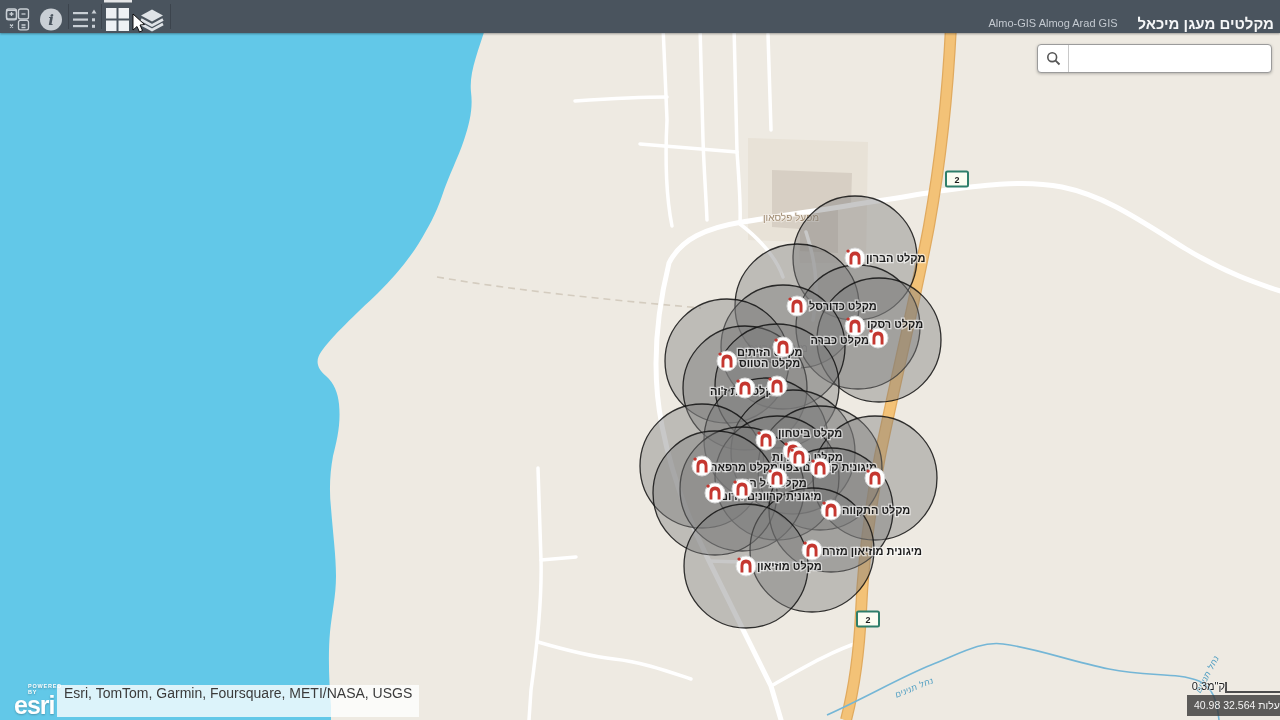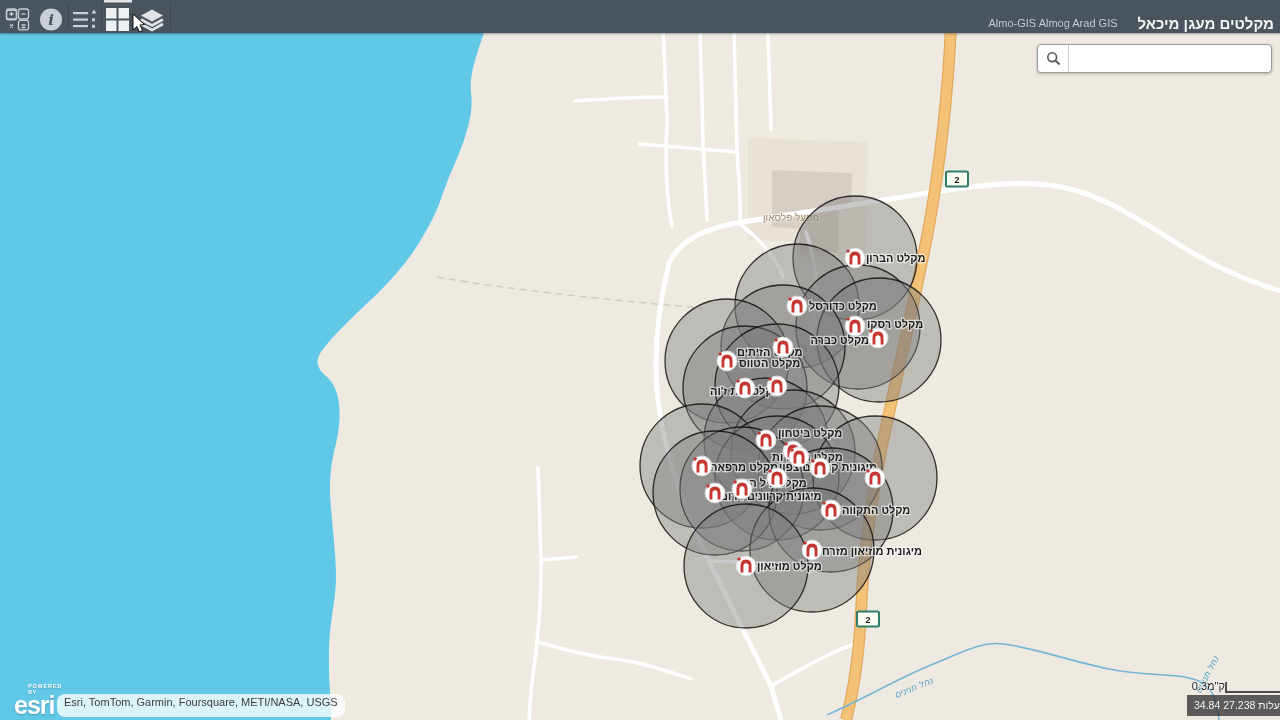--- a/index.html
+++ b/index.html
@@ -36,22 +36,22 @@
 
   
   .searchbox{position:absolute;left:1037px;top:44px;width:233px;height:27px;background:#fff;
       border:1px solid #9b9b9b;border-radius:4px;box-shadow:0 1px 3px rgba(0,0,0,.25);
       display:flex;align-items:stretch;}
   .search-icon-btn{width:30px;display:flex;align-items:center;justify-content:center;
       border-right:1px solid #c9c9c9;cursor:pointer;}
   .searchbox input{flex:1;border:0;outline:none;font-size:12px;padding:0 6px;background:transparent;}
 
   
-  .attribution{position:absolute;left:57px;bottom:3px;height:23px;line-height:17px;
-      background:rgba(255,255,255,.78);color:#3b3b3b;font-size:11px;padding:0 7px;white-space:nowrap;border-radius:8px;}
+  .attribution{position:absolute;left:57px;bottom:3px;height:32px;line-height:17px;
+      background:rgba(255,255,255,.78);color:#3b3b3b;font-size:14px;padding:0 7px;white-space:nowrap;}
   .esri-logo{position:absolute;left:14px;bottom:2px;width:56px;color:#fff;line-height:1;
       text-shadow:0 1px 2px rgba(0,0,0,.25);}
   .esri-logo .pb{font-size:5.5px;letter-spacing:.8px;font-weight:700;display:block;margin-left:14px;}
   .esri-logo .brand{font-size:25px;font-weight:800;letter-spacing:-1px;display:block;margin-top:-2px;}
   .scalebar{position:absolute;right:0;bottom:27px;}
   .sb-line{width:53px;height:9px;border-left:2px solid #4d4d4d;border-bottom:2px solid #4d4d4d;}
   .sb-text{position:absolute;right:55px;bottom:1px;font-size:11px;color:#1c1c1c;white-space:nowrap;
       text-shadow:0 0 2px #fff,0 0 2px #fff;}
   .coords{position:absolute;right:0;bottom:4px;width:86px;height:21px;line-height:21px;
       background:rgba(55,55,55,.8);color:#f2f2f2;font-size:10.5px;padding-left:7px;
@@ -259,16 +259,16 @@
   </div>
   <div class="attribution">Esri, TomTom, Garmin, Foursquare, METI/NASA, USGS</div>
 
   <div class="scalebar">
     <div class="sb-text">
       <span>ק"מ</span><span>0.3</span>
     </div>
     <div class="sb-line"></div>
   </div>
   <div class="coords">
-    <span>מעלות</span><span>27.238 34.84</span>
+    <span>מעלות</span><span>32.564 40.98</span>
   </div>
 
 </div>
 
 </body></html>

